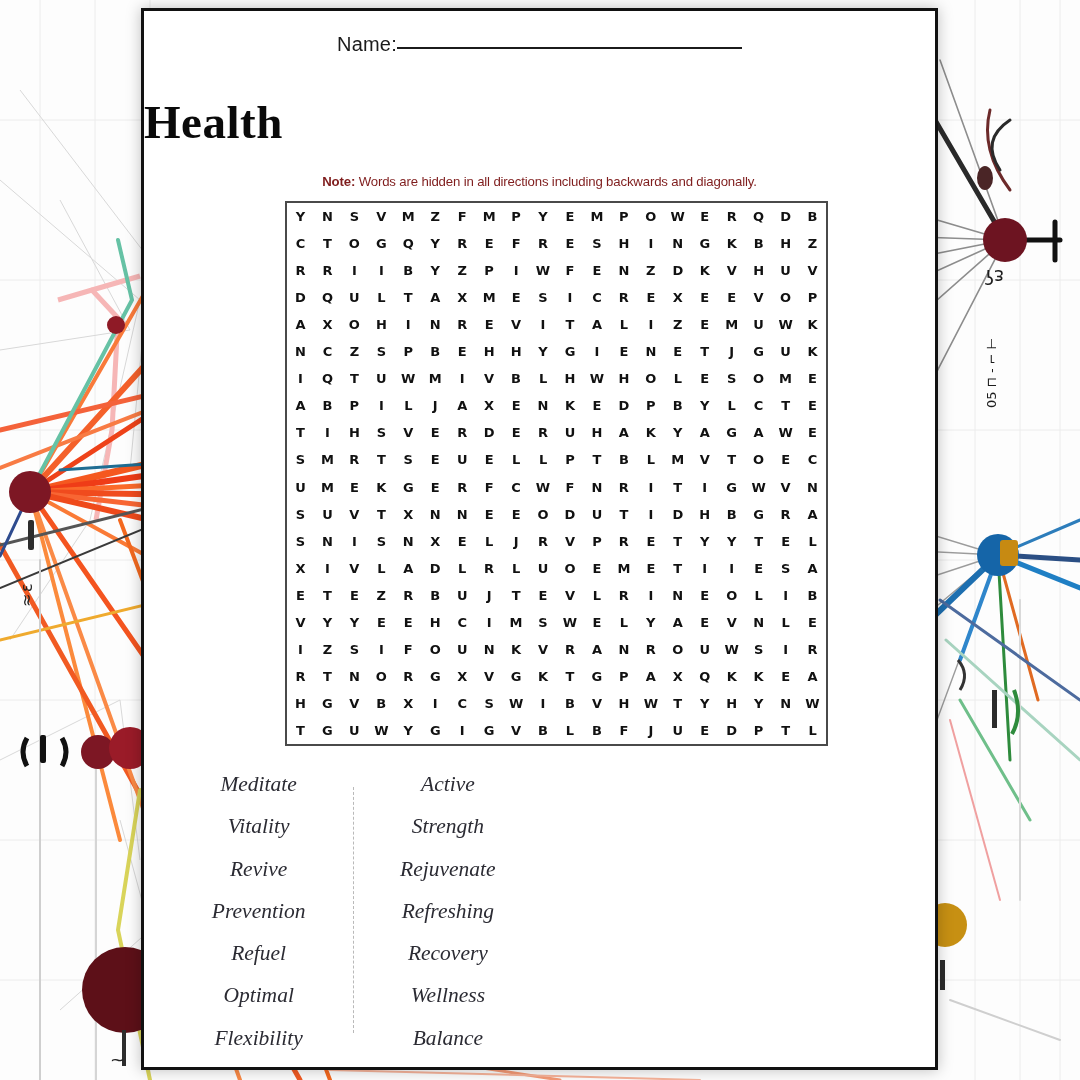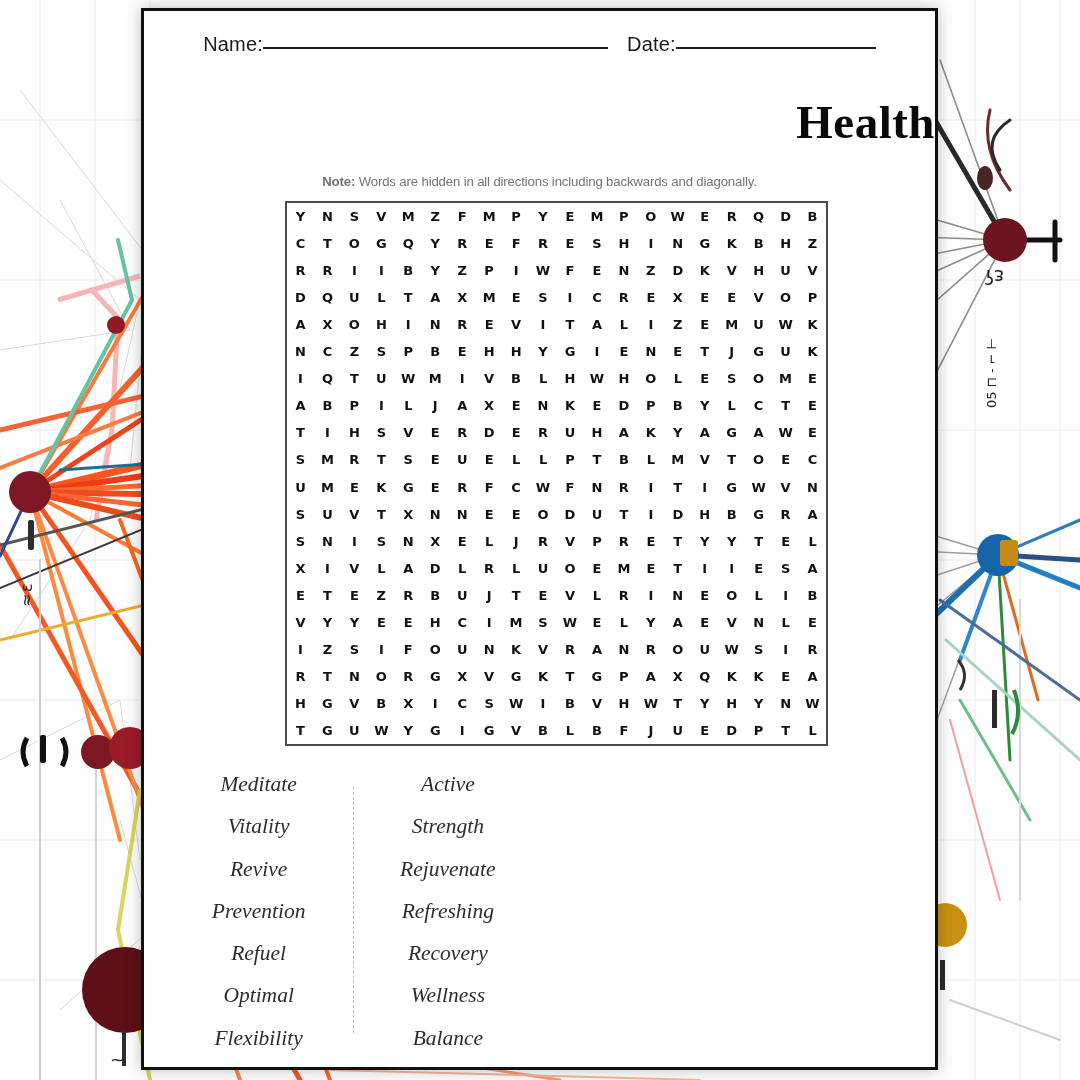--- a/index.html
+++ b/index.html
@@ -73,37 +73,37 @@
   }
   .rule-name { width: 345px; }
   .rule-date { width: 200px; }
 
   
   #title {
     position: absolute;
     top: 84px;
     left: 0;
     width: 100%;
-    text-align: right;
+    text-align: left;
     font-family: "Liberation Serif", serif;
     font-weight: bold;
     font-size: 47px;
     letter-spacing: 0.5px;
     color: #0a0a0a;
   }
 
   
   #note {
     position: absolute;
     top: 163px;
     left: 0;
     width: 100%;
     text-align: center;
     font-size: 13.2px;
-    color: #737373;
+    color: #7f1d1d;
     font-family: "Liberation Sans", sans-serif;
     letter-spacing: -0.15px;
   }
   #note b { font-weight: bold; }
 
   
   #grid-box {
     position: absolute;
     left: 141px;
     top: 190px;
@@ -309,24 +309,20 @@
     </g>
   </svg>
 
   <div id="page">
 
     <div class="header-row">
       <div class="field">
         <span class="field-label">Name:</span>
           <span class="field-rule rule-name"></span>
       </div>
-      <div class="field">
-        <span class="field-label">Date:</span>
-          <span class="field-rule rule-date"></span>
-      </div>
     </div>
 
     <div id="title">Health</div>
 
     <div id="note"><b>Note:</b><span> Words are hidden in all directions including backwards and diagonally.</span></div>
 
     <div id="grid-box">
       <div id="grid">
           <span class="cell">Y</span>
           <span class="cell">N</span>

